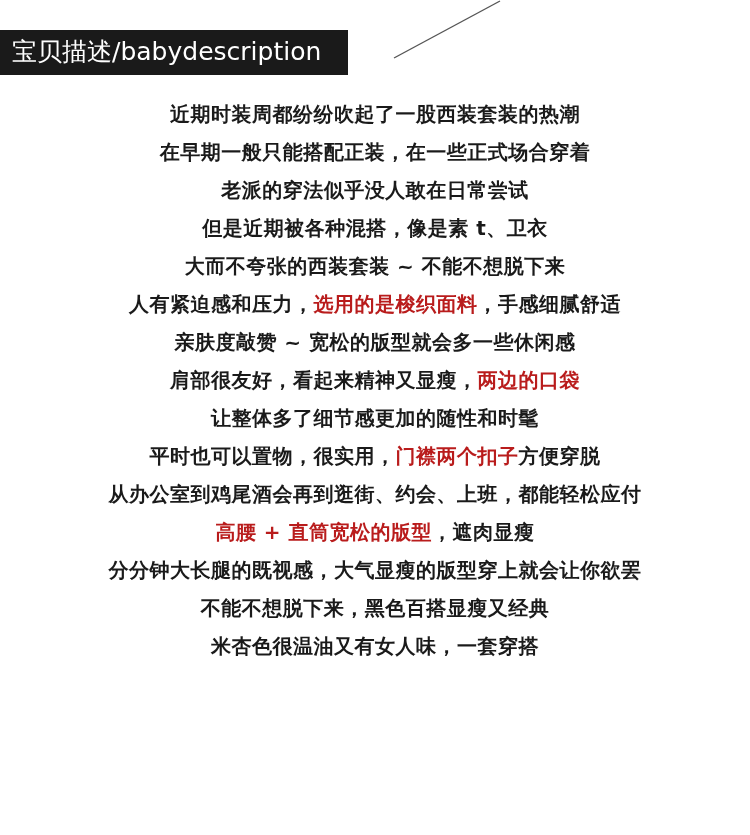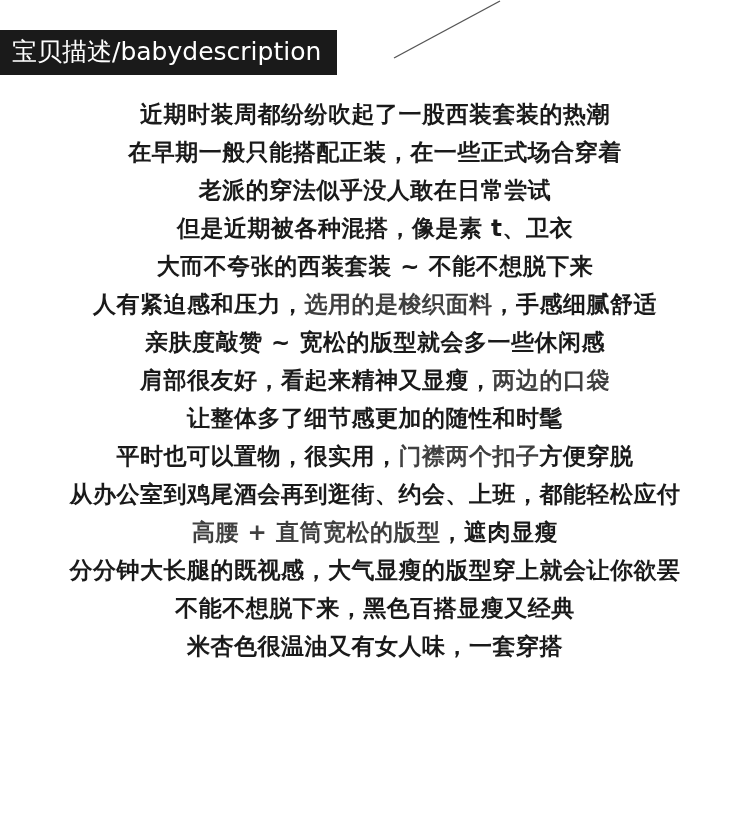--- a/index.html
+++ b/index.html
@@ -29,42 +29,42 @@
     pointer-events: none;
   }
   .header-banner {
     position: absolute;
     top: 30px;
     left: 0;
     background: #1a1a1a;
     color: #ffffff;
     font-size: 25px;
     line-height: 1;
-    padding: 9px 16px 11px 12px;
+    padding: 9px 27px 11px 12px;
     letter-spacing: 0px;
     white-space: nowrap;
     font-weight: normal;
   }
   .body-text {
     position: absolute;
     top: 95px;
     left: 0;
     width: 750px;
     text-align: center;
   }
   .line {
-    font-size: 23px;
+    font-size: 20px;
     line-height: 38px;
     color: #1a1a1a;
     letter-spacing: 0.5px;
     white-space: nowrap;
     font-weight: bold;
   }
   .hl {
-    color: #404040;
+    color: #b91c1c;
   }
 </style>
 </head>
 <body>
 
 <div id="page">
 
   <svg class="diagonal-line" viewBox="0 0 110 60" xmlns="http://www.w3.org/2000/svg">
     <line x1="108" y1="1" x2="2" y2="58" stroke="#555555" stroke-width="1.4"></line>
   </svg>

